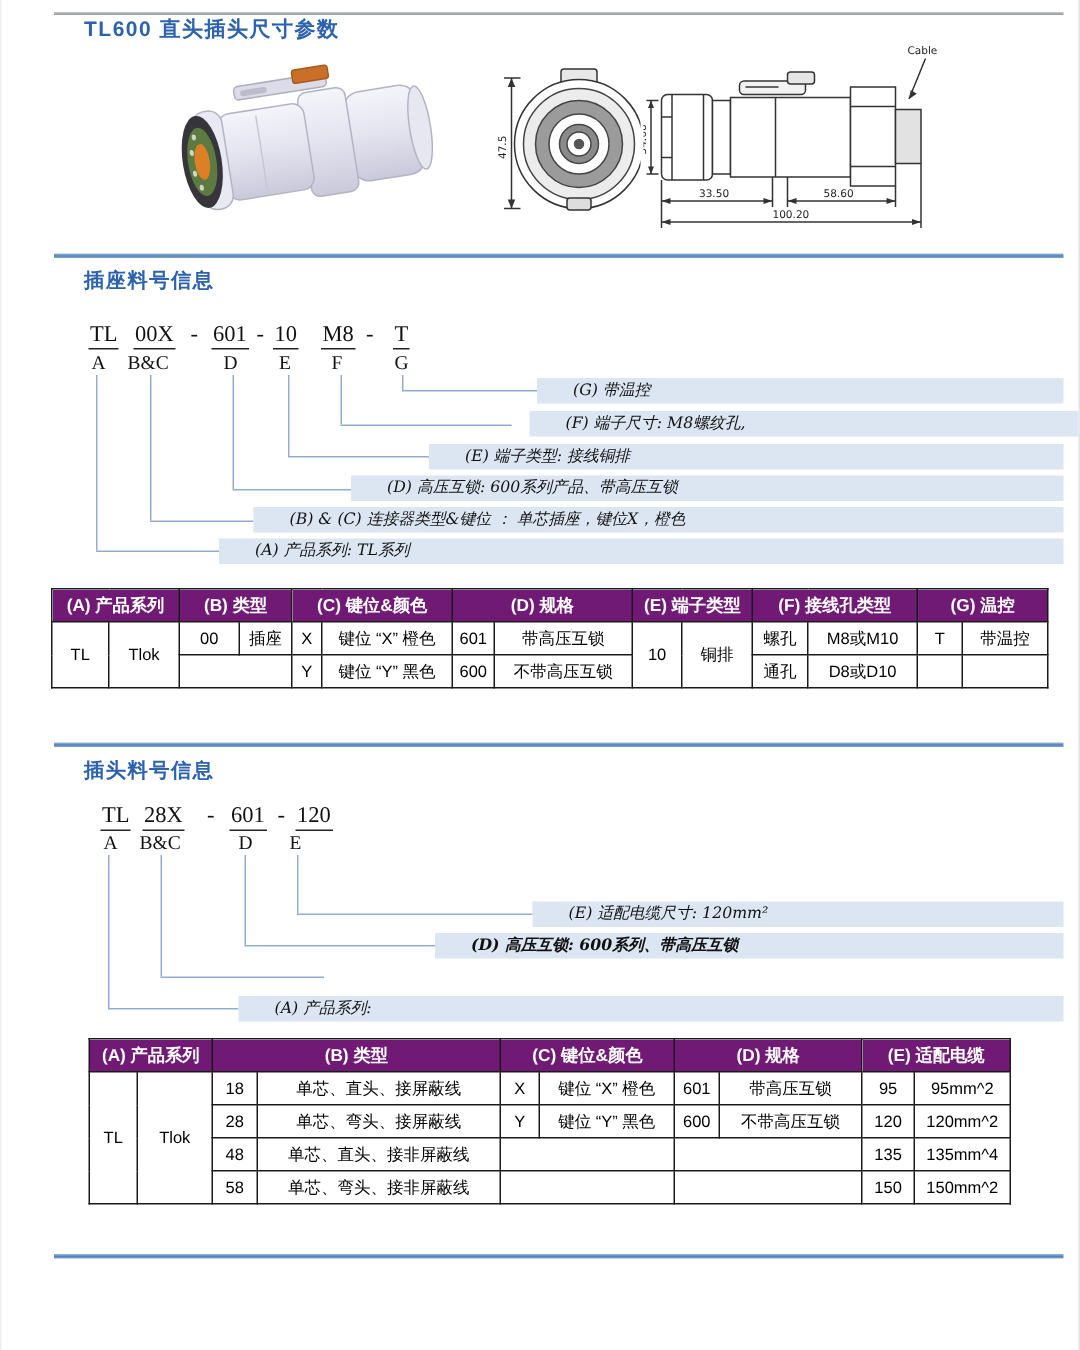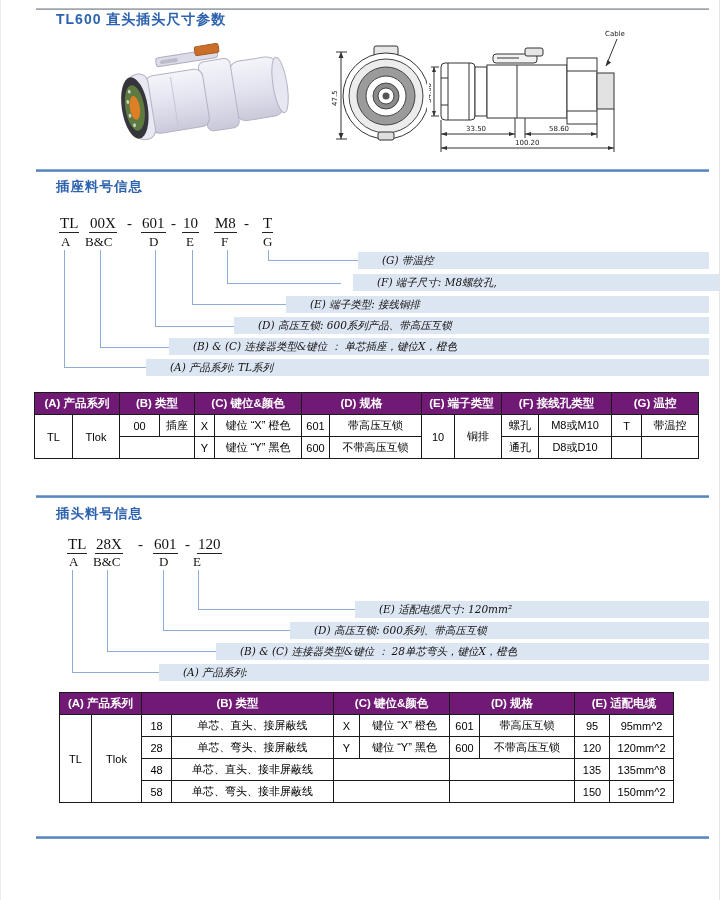--- a/index.html
+++ b/index.html
@@ -298,22 +298,21 @@
   <div class="vline" style="left:197px;top:570px;height:39px;"></div>
   <div class="hline" style="left:197px;top:609px;width:157px;"></div>
   <div class="vline" style="left:162px;top:570px;height:60px;"></div>
   <div class="hline" style="left:162px;top:630px;width:127px;"></div>
   <div class="vline" style="left:106px;top:570px;height:81px;"></div>
   <div class="hline" style="left:106px;top:651px;width:109px;"></div>
   <div class="vline" style="left:71px;top:570px;height:102px;"></div>
   <div class="hline" style="left:71px;top:672px;width:87px;"></div>
 
   <div class="callout" style="left:354px;top:601px;width:354px;">(E) 适配电缆尺寸: 120mm²</div>
-  <div class="callout" style="left:289px;top:622px;width:419px;">(D) 高压互锁:  600系列、带高压互锁</div>
-  <div class="callout" style="left:215px;top:643px;width:493px;">(B) &amp; (C) 连接器类型&amp;键位 ：  28单芯弯头，键位X，橙色</div>
+  <div class="callout" style="left:289px;top:622px;width:419px;font-weight:bold;">(D) 高压互锁:  600系列、带高压互锁</div>
   <div class="callout" style="left:158px;top:664px;width:550px;">(A) 产品系列:</div>
 
   <table class="spec" id="plug-table" style="left:58px;top:692px;width:614px;">
     <colgroup>
       <col style="width:32px">
         <col style="width:50px">
         <col style="width:30px">
         <col style="width:162px">
       <col style="width:26px">
         <col style="width:90px">
@@ -351,21 +350,21 @@
       <td>不带高压互锁</td>
       <td>120</td>
       <td>120mm^2</td>
     </tr>
     <tr>
       <td>48</td>
       <td>单芯、直头、接非屏蔽线</td>
       <td colspan="2"></td>
       <td colspan="2"></td>
       <td>135</td>
-      <td>135mm^8</td>
+      <td>135mm^4</td>
     </tr>
     <tr>
       <td>58</td>
       <td>单芯、弯头、接非屏蔽线</td>
       <td colspan="2"></td>
       <td colspan="2"></td>
       <td>150</td>
       <td>150mm^2</td>
     </tr>
   </tbody>

